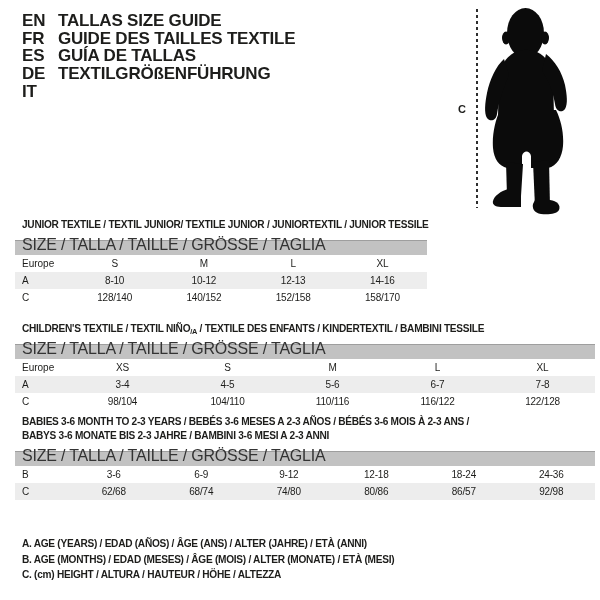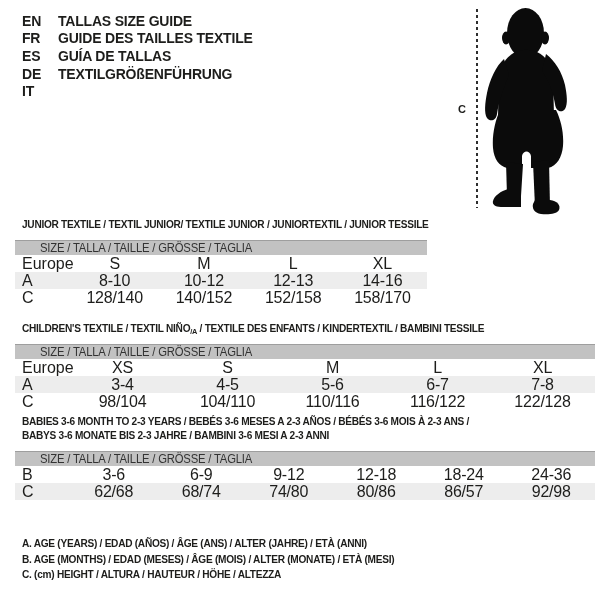--- a/index.html
+++ b/index.html
@@ -3,22 +3,22 @@
 <meta charset="utf-8">
 <style>
   html,body { margin:0; padding:0; background:#fff; }
   .sheet {
     position:relative; width:600px; height:600px; background:#ffffff;
     font-family:"Liberation Sans", sans-serif; color:#1d1d1b; overflow:hidden;
   }
 
   
   .lang-list { position:absolute; left:22px; top:11px; }
-  .lang-row { display:flex; height:17.7px; align-items:flex-end;
-              font-weight:bold; font-size:14px; letter-spacing:-0.2px; }
+  .lang-row { display:flex; height:17.7px; align-items:flex-start;
+              font-weight:bold; font-size:17px; letter-spacing:-0.2px; }
   .lang-code { width:36px; }
 
   
   .figure { position:absolute; left:450px; top:0; width:150px; height:222px; }
   .dash-line { position:absolute; left:26px; top:9px; width:2px; height:199px;
                background:repeating-linear-gradient(to bottom,#2e2e2e 0 3px,transparent 3px 6px); }
   .c-label { position:absolute; left:8px; top:103px; font-size:11px; font-weight:bold; }
   .figure svg { position:absolute; left:28px; top:4px; }
 
   
@@ -26,25 +26,25 @@
   #tbl1 { top:321px; width:580px; }
   #tbl2 { top:414px; width:580px; }
   #tbl0 { top:217px; }
 
   .t-title { margin-left:7px; font-weight:bold; font-size:11px;
              transform:scaleX(0.92); transform-origin:0 0; letter-spacing:-0.3px; }
   .t-title-line { height:14px; line-height:14px; white-space:nowrap; }
   .t-title-line .sub { font-size:8px; vertical-align:-2px; }
 
   .t-bar { margin-top:9px; height:14px; background:#c2c2c2; border-top:1px solid #9e9e9e;
-           display:flex; align-items:flex-start; padding-left:25px; font-size:12px; color:#333; }
+           display:flex; align-items:flex-end; padding-left:7px; font-size:17px; color:#333; }
   .t-bar span { white-space:nowrap; transform:scaleX(0.94); transform-origin:0 50%;
                 letter-spacing:-0.2px; display:inline-block; }
 
-  .t-row { display:flex; align-items:center; height:17px; font-size:16px; }
+  .t-row { display:flex; align-items:center; height:17px; font-size:10px; }
   .t-row.shaded { background:#ededed; }
   .t-label { width:48px; padding-left:7px; }
   .t-cell { flex:1; text-align:center; letter-spacing:-0.2px; }
 
   
   .notes { position:absolute; left:22px; top:536px; font-weight:bold; font-size:11px;
            transform:scaleX(0.92); transform-origin:0 0; letter-spacing:-0.3px; }
   .note-line { height:15.5px; line-height:15.5px; white-space:nowrap; }
 </style>
 </head>

